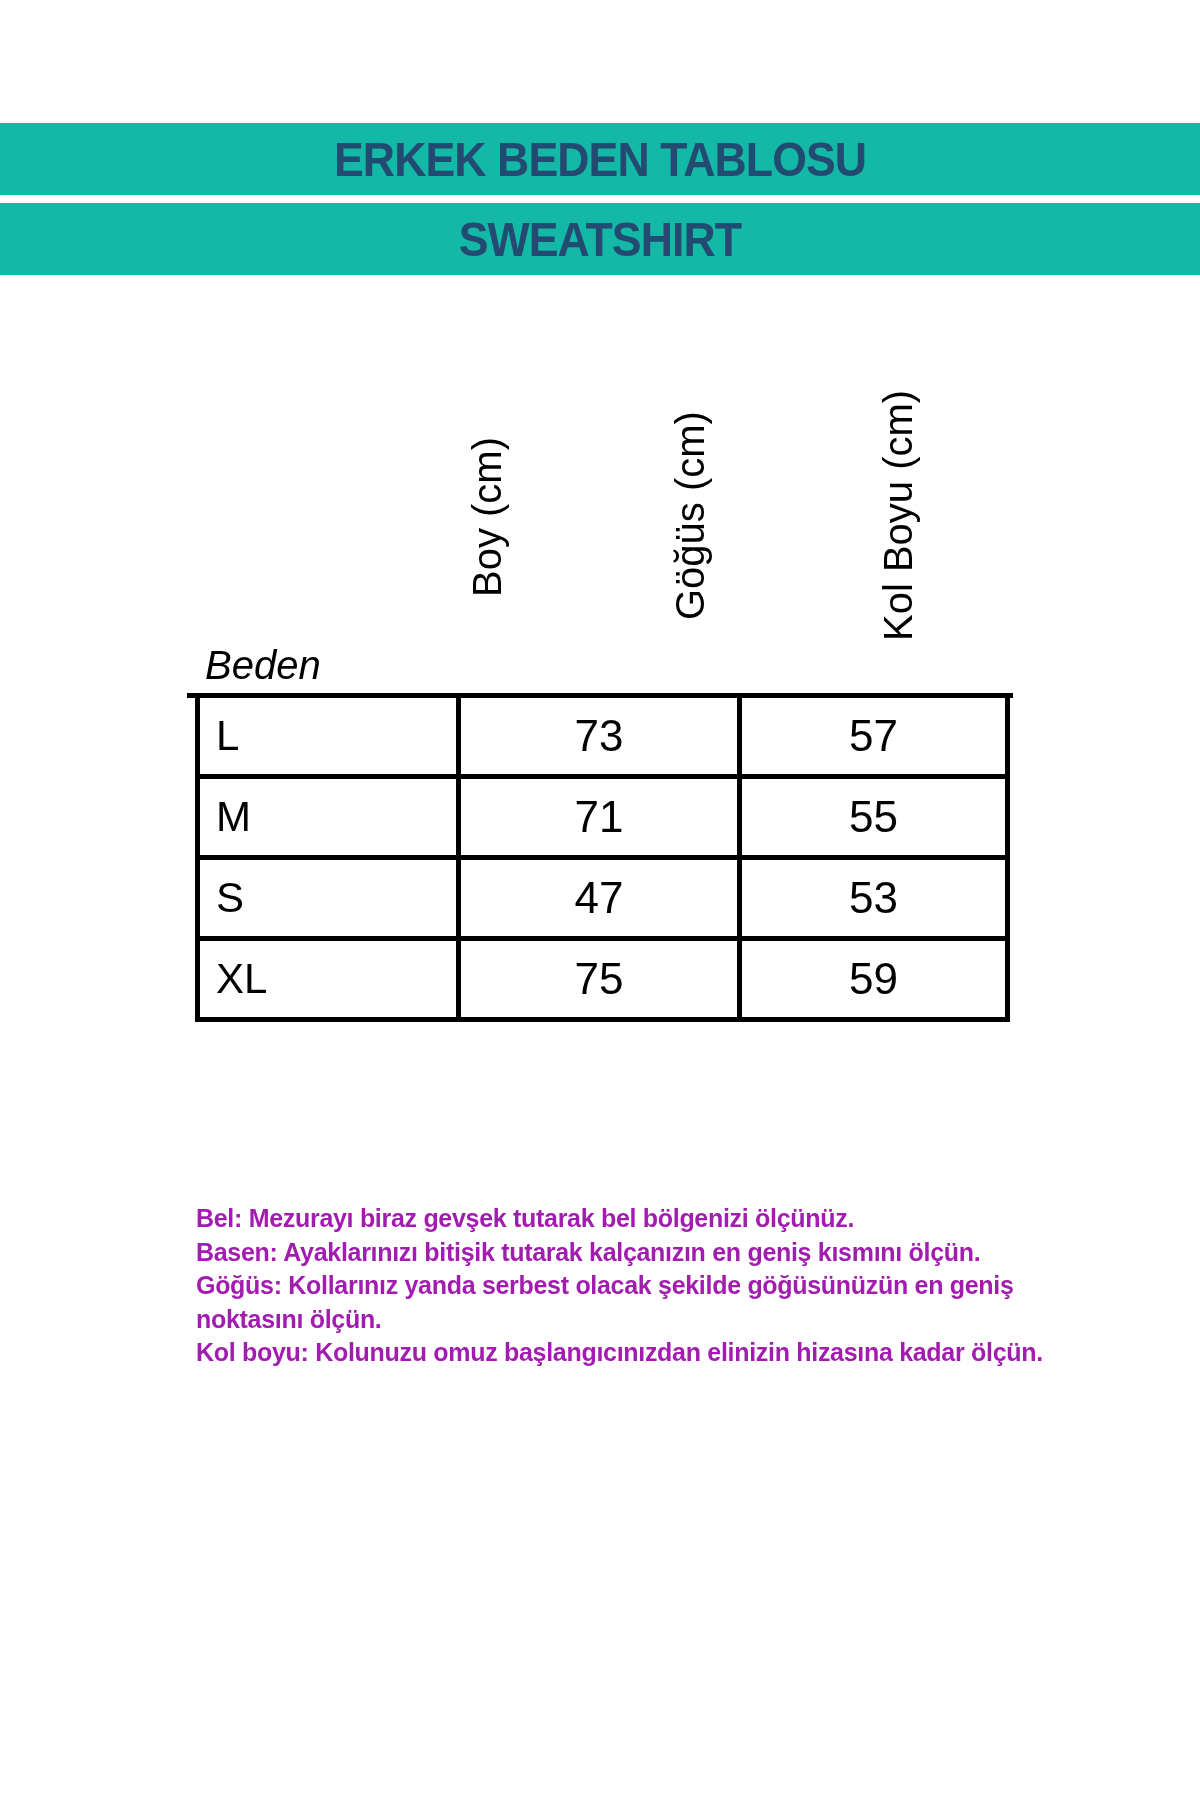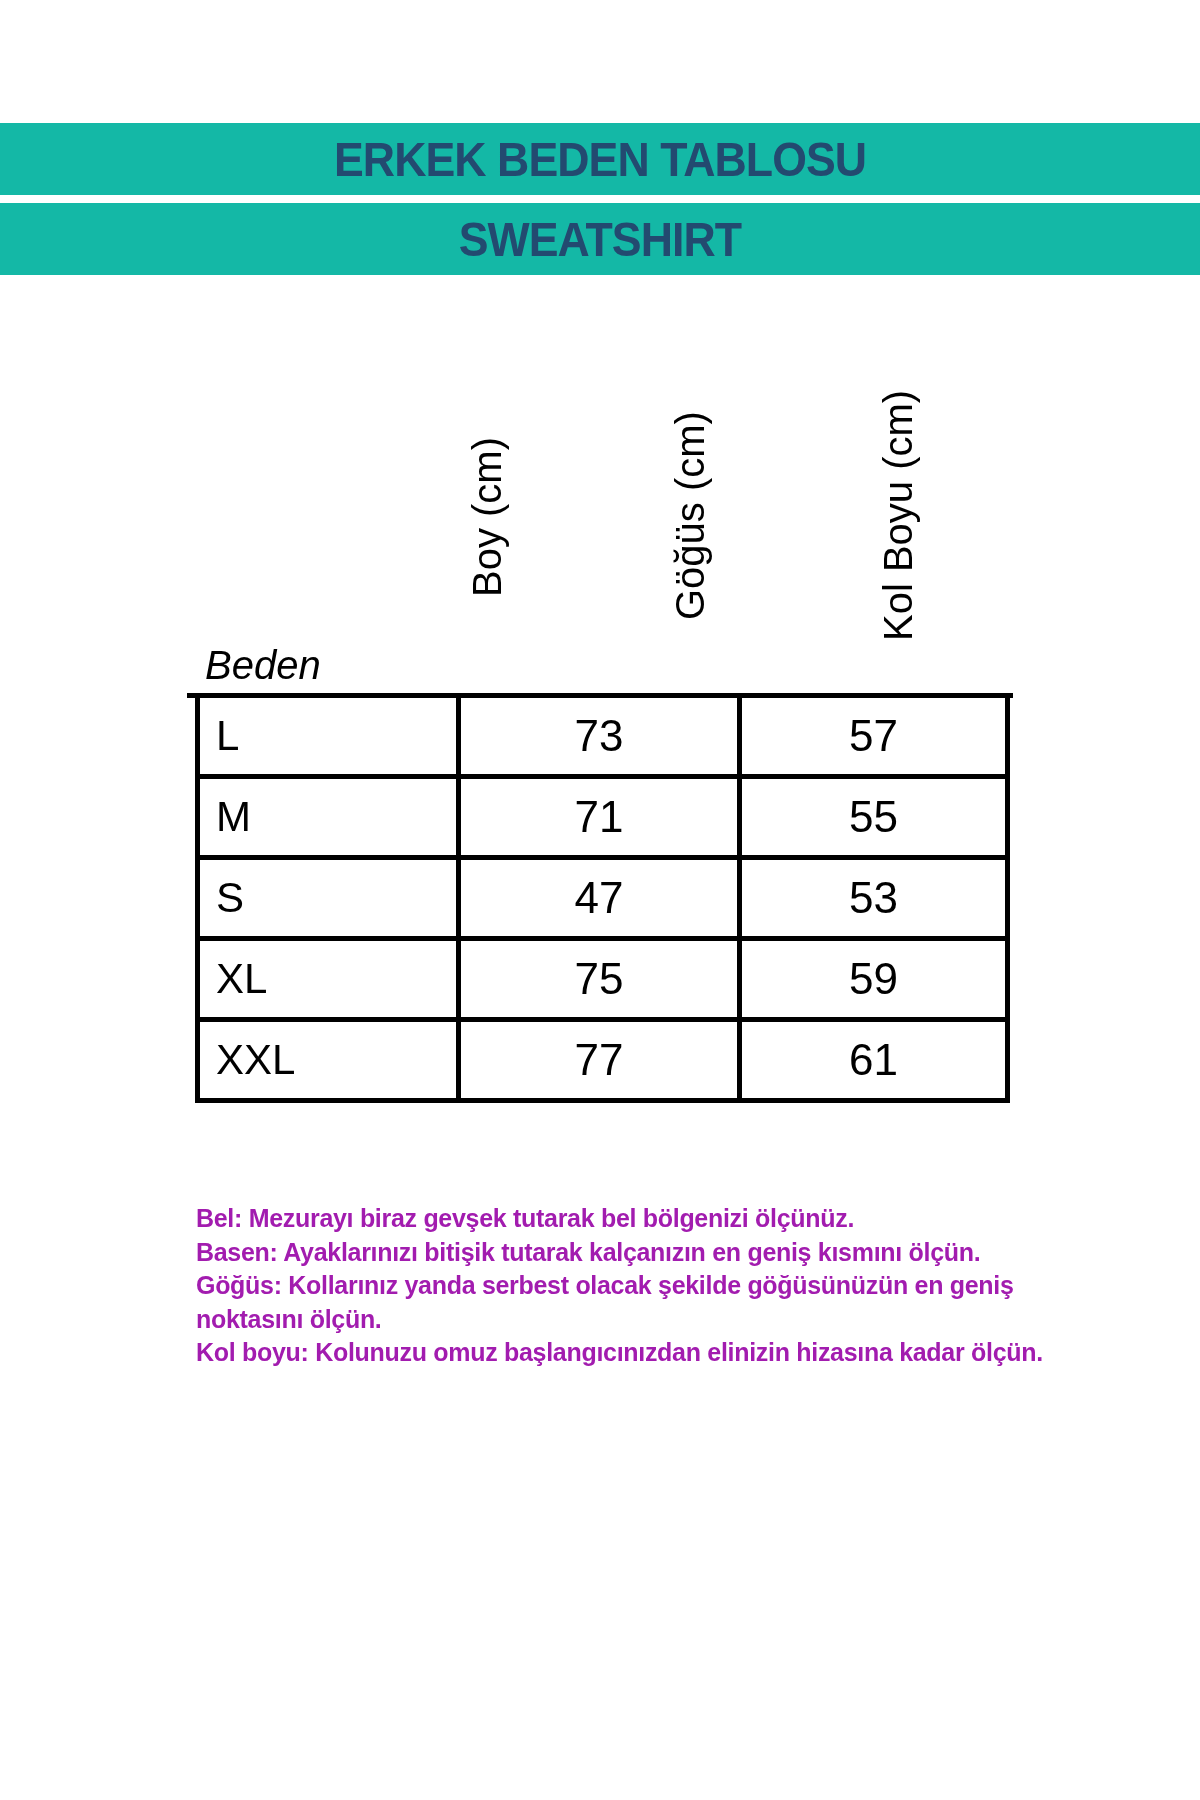--- a/index.html
+++ b/index.html
@@ -95,25 +95,20 @@
       <tr>
         <td class="size-cell">S</td>
         <td class="num-cell">47</td>
         <td class="num-cell">53</td>
       </tr>
       <tr>
         <td class="size-cell">XL</td>
         <td class="num-cell">75</td>
         <td class="num-cell">59</td>
       </tr>
-      <tr>
-        <td class="size-cell">XXL</td>
-        <td class="num-cell">77</td>
-        <td class="num-cell">61</td>
-      </tr>
     </tbody>
   </table>
 
 
   <div class="tips">
     <p>Bel: Mezurayı biraz gevşek tutarak bel bölgenizi ölçünüz.</p>
     <p>Basen: Ayaklarınızı bitişik tutarak kalçanızın en geniş kısmını ölçün.</p>
     <p>Göğüs: Kollarınız yanda serbest olacak şekilde göğüsünüzün en geniş noktasını ölçün.</p>
     <p>Kol boyu: Kolunuzu omuz başlangıcınızdan elinizin hizasına kadar ölçün.</p>
   </div>

